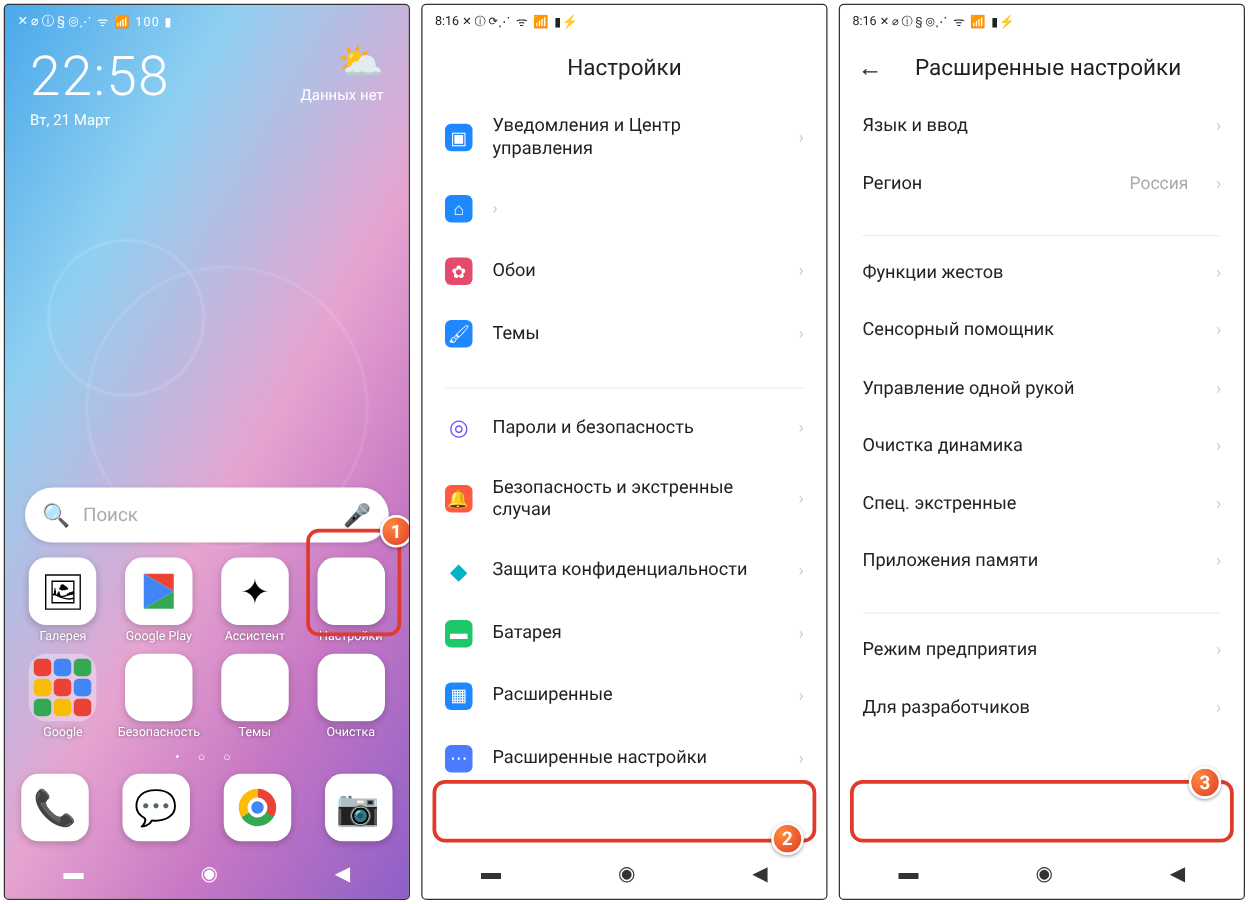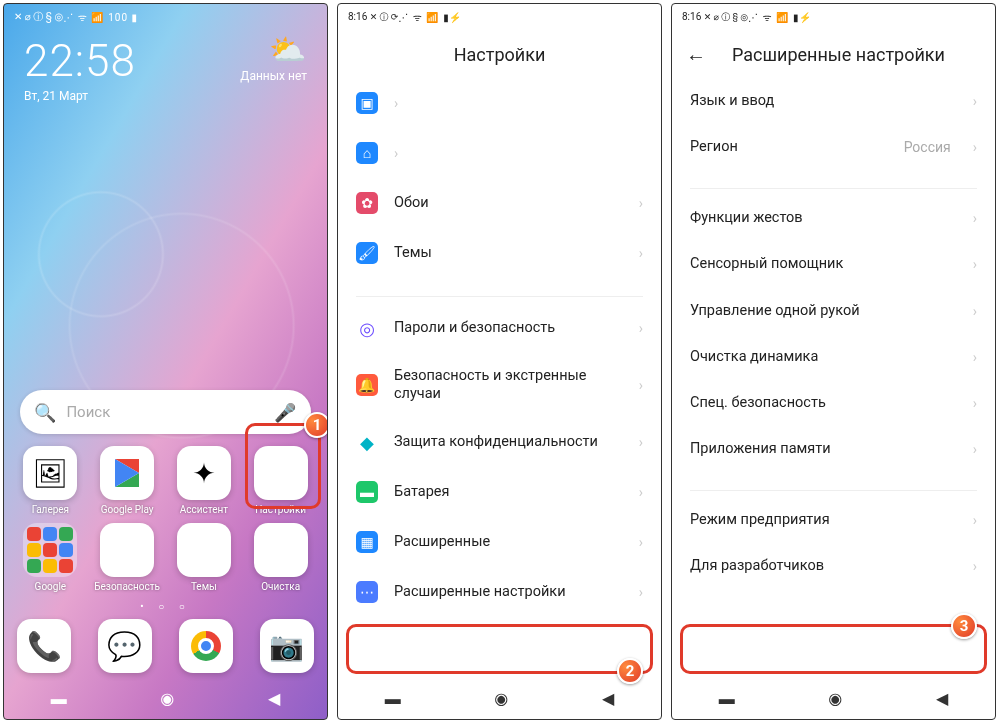--- a/index.html
+++ b/index.html
@@ -250,20 +250,21 @@
   <div class="statusbar dark">
     <span><span>8:16</span> <span style="font-size:9px;">✕ ⓘ ⟳</span></span>
     <span class="sb-right">⋰ ᯤ 📶 ▮⚡</span>
   </div>
   <div class="settings-header">
     <span>Настройки</span>
   </div>
   <div class="settings-list" id="list2">
       <div class="srow">
         <div class="icon" style="background: rgb(30, 136, 255);">▣</div>
+        <div class="rlabel">Уведомления и Центр управления</div>
         <div class="chev">›</div>
       </div>
       <div class="srow">
         <div class="icon" style="background: rgb(30, 136, 255);">⌂</div>
         <div class="chev">›</div>
       </div>
       <div class="srow">
         <div class="icon" style="background: rgb(228, 75, 106);">✿</div>
         <div class="rlabel">Обои</div>
         <div class="chev">›</div>
@@ -348,21 +349,21 @@
       </div>
       <div class="srow">
         <div class="rlabel">Управление одной рукой</div>
         <div class="chev">›</div>
       </div>
       <div class="srow">
         <div class="rlabel">Очистка динамика</div>
         <div class="chev">›</div>
       </div>
       <div class="srow">
-        <div class="rlabel">Спец. безопасность</div>
+        <div class="rlabel">Спец. экстренные</div>
         <div class="chev">›</div>
       </div>
       <div class="srow">
         <div class="rlabel">Приложения памяти</div>
         <div class="chev">›</div>
       </div>
       <div class="sgap"></div>
       <div class="divider"></div>
       <div class="sgap" style="height: 6px;"></div>
       <div class="srow">

